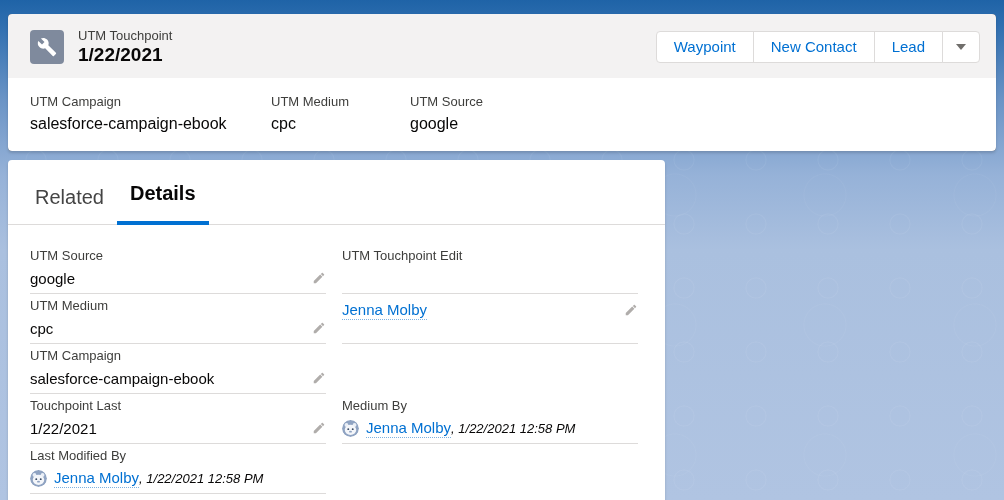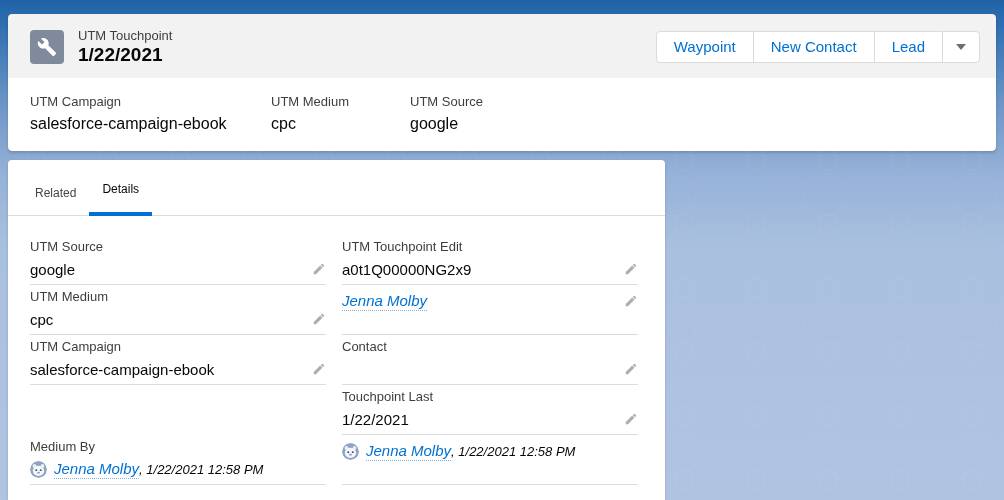--- a/index.html
+++ b/index.html
@@ -67,46 +67,46 @@
     position:absolute; left:8px; top:160px; width:657px;
     background:#fff; border-radius:4px;
     box-shadow:0 2px 3px rgba(0,0,0,.16);
     padding-bottom:22px;
   }
   .tabbar{
     display:flex; padding:18px 14px 0;
     border-bottom:1px solid #dddbda;
   }
   .tab{
-    font-size:12px; color:#444; padding:4px 13px 12px;
+    font-size:20px; color:#444; padding:4px 13px 12px;
     margin-bottom:-1px; cursor:pointer; background:none; border:none;
     font-family:inherit;
   }
   .tab.active{
-    color:#080707; font-weight:normal;
+    color:#080707; font-weight:bold;
     border-bottom:4px solid #0070d2; padding-bottom:16px;
   }
   .field-grid{
     display:grid; grid-template-columns:1fr 1fr;
     column-gap:16px; row-gap:3px;
     padding:22px 27px 0 22px;
   }
   .field{
     border-bottom:1px solid #dddbda;
     padding-bottom:3px; min-height:45px;
   }
   .field.spacer{ border-bottom:none; }
   .flabel{ font-size:13px; color:#3e3e3c; line-height:18px; }
   .fvalue-row{
     display:flex; align-items:center; min-height:24px; margin-top:1px;
   }
   .fvalue{ font-size:15px; color:#080707; line-height:21px; }
   a.slink{
     font-size:15px; color:#0070d2; text-decoration:none;
-    border-bottom:1px dotted #7fb2e0; line-height:19px; cursor:pointer;font-style:italic;
+    border-bottom:1px dotted #7fb2e0; line-height:19px; cursor:pointer;
   }
   .fdatetime{ font-size:13px; color:#080707;font-style:italic; }
   .pencil{ margin-left:auto; flex:0 0 auto; cursor:pointer; display:flex; }
   .avatar{
     width:17px; height:17px; border-radius:50%; overflow:hidden;
     margin-right:7px; flex:0 0 auto; cursor:pointer;
   }
 </style>
 </head>
 <body>
@@ -161,28 +161,20 @@
         <span class="fvalue">google</span>
         <span class="pencil">
             <svg width="14" height="14" viewBox="0 0 24 24">
               <path fill="#b0adab" d="M3 17.25V21h3.75L17.81 9.94l-3.75-3.75L3 17.25zM20.71 7.04c.39-.39.39-1.02 0-1.41l-2.34-2.34c-.39-.39-1.02-.39-1.41 0l-1.83 1.83 3.75 3.75 1.83-1.83z"></path>
             </svg>
           </span>
       </div>
     </div>
     <div class="field">
       <div class="flabel">UTM Touchpoint Edit</div>
-      <div class="fvalue-row">
-        <span class="fvalue">a0t1Q00000NG2x9</span>
-        <span class="pencil">
-            <svg width="14" height="14" viewBox="0 0 24 24">
-              <path fill="#b0adab" d="M3 17.25V21h3.75L17.81 9.94l-3.75-3.75L3 17.25zM20.71 7.04c.39-.39.39-1.02 0-1.41l-2.34-2.34c-.39-.39-1.02-.39-1.41 0l-1.83 1.83 3.75 3.75 1.83-1.83z"></path>
-            </svg>
-          </span>
-      </div>
     </div>
 
     <div class="field">
       <div class="flabel">UTM Medium</div>
       <div class="fvalue-row">
         <span class="fvalue">cpc</span>
         <span class="pencil">
             <svg width="14" height="14" viewBox="0 0 24 24">
               <path fill="#b0adab" d="M3 17.25V21h3.75L17.81 9.94l-3.75-3.75L3 17.25zM20.71 7.04c.39-.39.39-1.02 0-1.41l-2.34-2.34c-.39-.39-1.02-.39-1.41 0l-1.83 1.83 3.75 3.75 1.83-1.83z"></path>
             </svg>
@@ -197,31 +189,20 @@
               <path fill="#b0adab" d="M3 17.25V21h3.75L17.81 9.94l-3.75-3.75L3 17.25zM20.71 7.04c.39-.39.39-1.02 0-1.41l-2.34-2.34c-.39-.39-1.02-.39-1.41 0l-1.83 1.83 3.75 3.75 1.83-1.83z"></path>
             </svg>
           </span>
       </div>
     </div>
 
     <div class="field">
       <div class="flabel">UTM Campaign</div>
       <div class="fvalue-row">
         <span class="fvalue">salesforce-campaign-ebook</span>
-        <span class="pencil">
-            <svg width="14" height="14" viewBox="0 0 24 24">
-              <path fill="#b0adab" d="M3 17.25V21h3.75L17.81 9.94l-3.75-3.75L3 17.25zM20.71 7.04c.39-.39.39-1.02 0-1.41l-2.34-2.34c-.39-.39-1.02-.39-1.41 0l-1.83 1.83 3.75 3.75 1.83-1.83z"></path>
-            </svg>
-          </span>
-      </div>
-    </div>
-    <div class="field">
-      <div class="flabel">Contact</div>
-      <div class="fvalue-row">
-        <span class="fvalue"></span>
         <span class="pencil">
             <svg width="14" height="14" viewBox="0 0 24 24">
               <path fill="#b0adab" d="M3 17.25V21h3.75L17.81 9.94l-3.75-3.75L3 17.25zM20.71 7.04c.39-.39.39-1.02 0-1.41l-2.34-2.34c-.39-.39-1.02-.39-1.41 0l-1.83 1.83 3.75 3.75 1.83-1.83z"></path>
             </svg>
           </span>
       </div>
     </div>
 
     <div class="field spacer"></div>
     <div class="field">
@@ -248,20 +229,21 @@
               <circle cx="5.9" cy="8.6" r="0.9" fill="#3a4a63"></circle>
               <circle cx="10.1" cy="8.6" r="0.9" fill="#3a4a63"></circle>
               <ellipse cx="8" cy="11" rx="1.4" ry="0.8" fill="#8fa3c2"></ellipse>
             </svg>
         </span>
         <a class="slink">Jenna Molby</a>
         <span class="fdatetime">, 1/22/2021 12:58 PM</span>
       </div>
     </div>
     <div class="field">
+      <div class="flabel">Last Modified By</div>
       <div class="fvalue-row">
         <span class="avatar">
           <svg width="17" height="17" viewBox="0 0 16 16">
               <circle cx="8" cy="8" r="8" fill="#8fa3c2"></circle>
               <circle cx="4.2" cy="4.6" r="1.8" fill="#e9eef6"></circle>
               <circle cx="11.8" cy="4.6" r="1.8" fill="#e9eef6"></circle>
               <ellipse cx="8" cy="9.2" rx="5.4" ry="4.8" fill="#f4f6fa"></ellipse>
               <circle cx="5.9" cy="8.6" r="0.9" fill="#3a4a63"></circle>
               <circle cx="10.1" cy="8.6" r="0.9" fill="#3a4a63"></circle>
               <ellipse cx="8" cy="11" rx="1.4" ry="0.8" fill="#8fa3c2"></ellipse>

